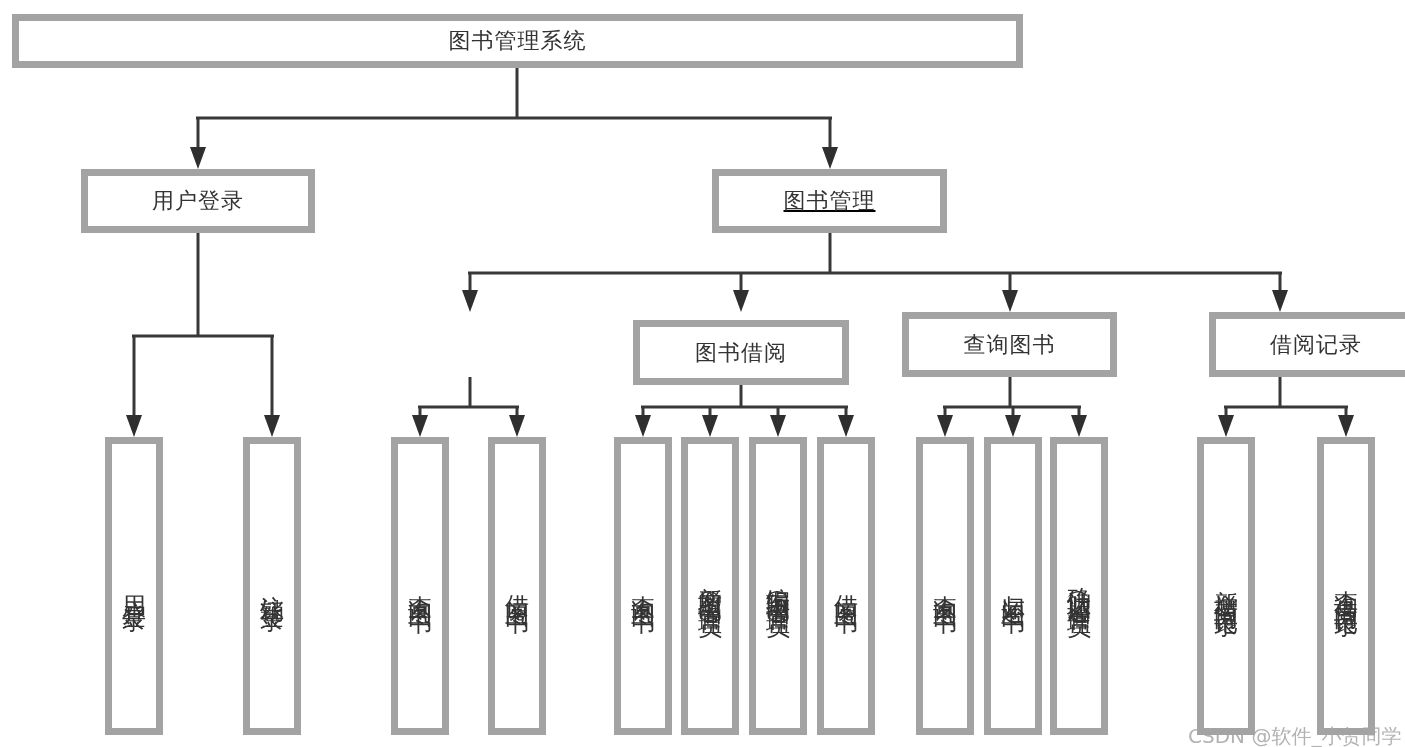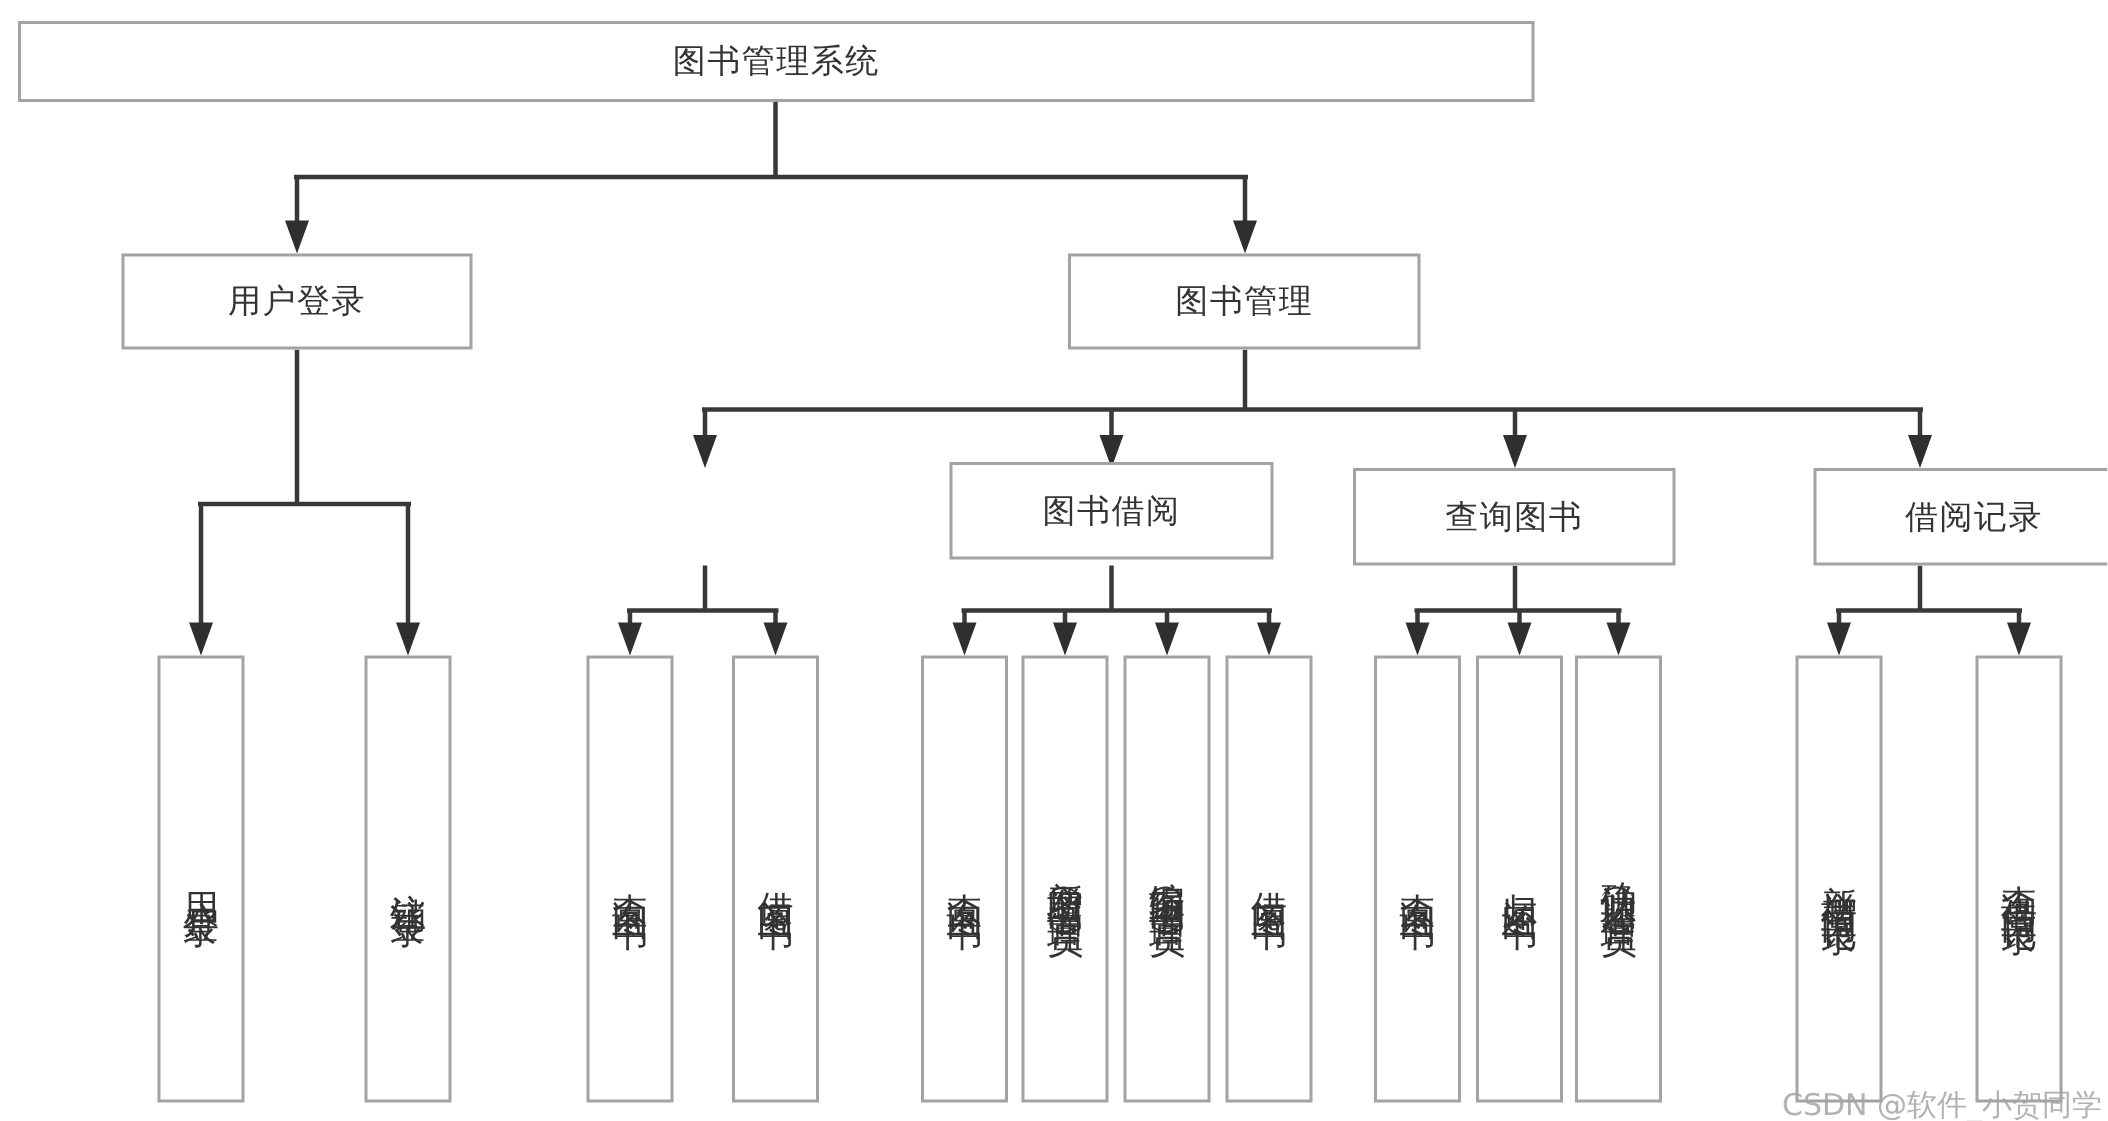--- a/index.html
+++ b/index.html
@@ -8,21 +8,21 @@
     width: 1405px;
     height: 747px;
     background: #ffffff;
     font-family: "DejaVu Sans", "Liberation Sans", sans-serif;
     overflow: hidden;
   }
   #wires { position: absolute; left: 0; top: 0; z-index: 0; }
   .box {
     position: absolute;
     background: #ffffff;
-    border: 2px solid #a3a3a3;
+    border: 7px solid #a3a3a3;
     box-sizing: border-box;
     display: flex;
     align-items: center;
     justify-content: center;
     z-index: 1;
   }
   .hlabel {
     font-size: 22px;
     color: #333333;
     white-space: nowrap;
@@ -130,25 +130,25 @@
     </g>
   </svg>
 
   <div class="box" style="left:12px; top:14px; width:1011px; height:54px;">
     <span class="hlabel">图书管理系统</span>
   </div>
 
   <div class="box" style="left:81px; top:169px; width:234px; height:64px;">
     <span class="hlabel">用户登录</span>
   </div>
-  <div class="box" style="left:712px; top:169px; width:235px; height:64px;">
+  <div class="box" style="left:712px; top:169px; width:235px; height:64px;text-decoration:underline;">
     <span class="hlabel">图书管理</span>
   </div>
 
-  <div class="box" style="left:633px; top:308px; width:216px; height:65px;">
+  <div class="box" style="left:633px; top:320px; width:216px; height:65px;">
     <span class="hlabel">图书借阅</span>
   </div>
   <div class="box" style="left:902px; top:312px; width:215px; height:65px;">
     <span class="hlabel">查询图书</span>
   </div>
   <div class="box" style="left:1173px; top:312px; width:214px; height:65px;margin-left:36px;">
     <span class="hlabel">借阅记录</span>
   </div>
 
   <div class="box" style="left:105px; top:437px; width:58px; height:298px;">

